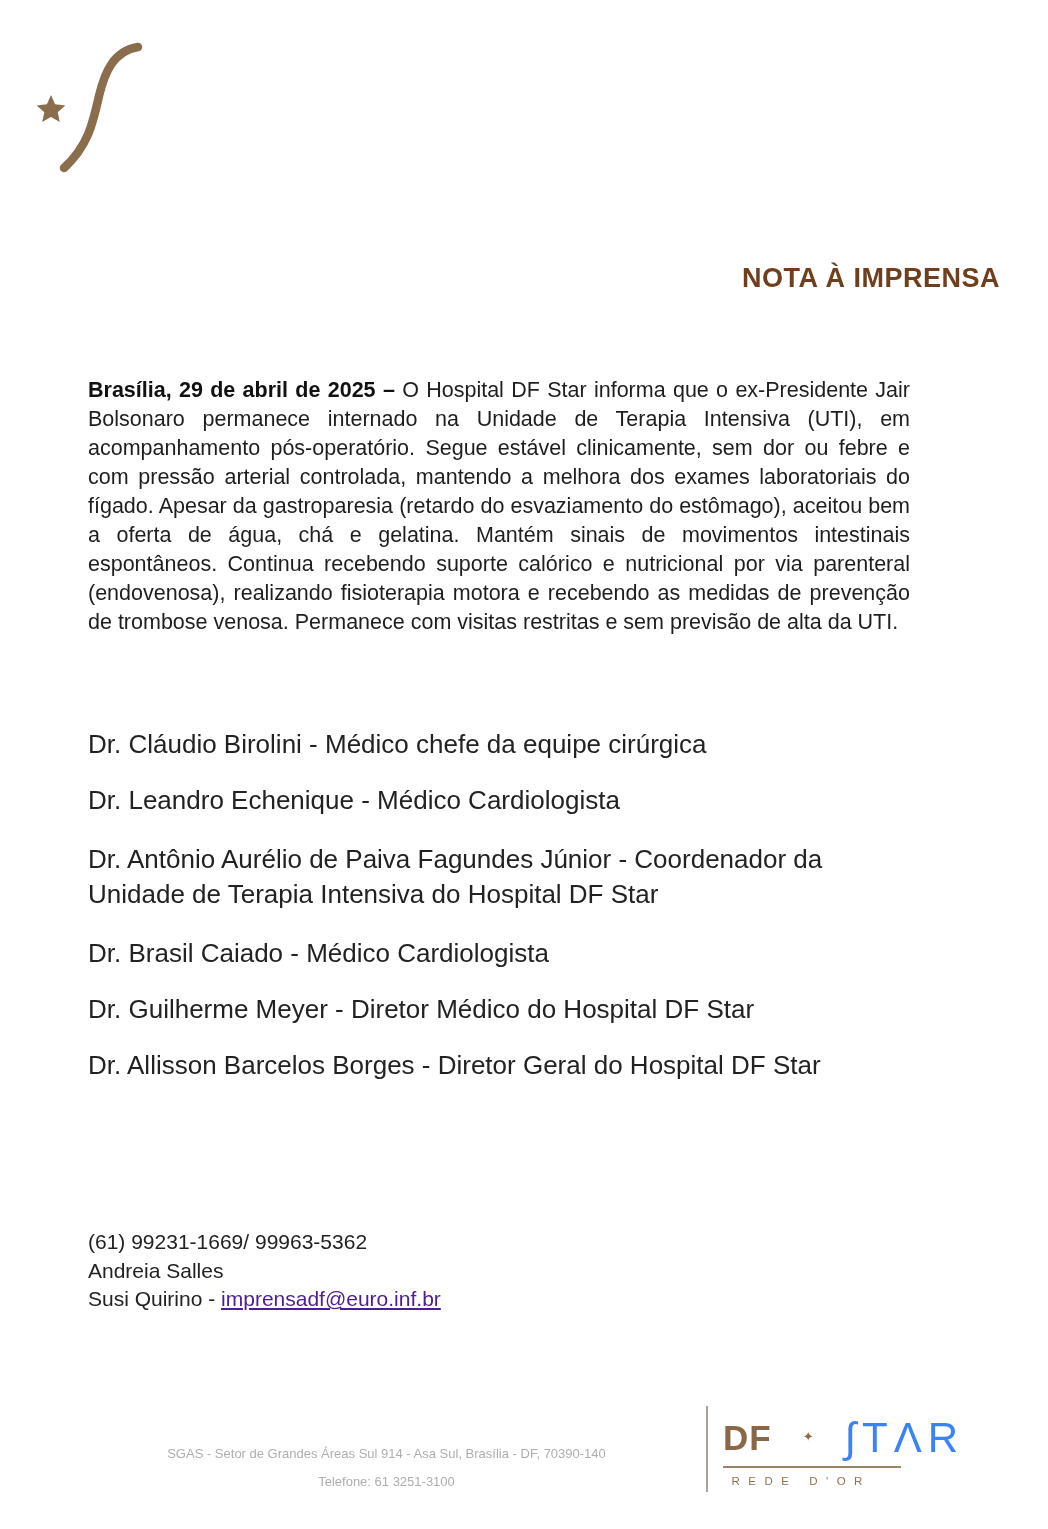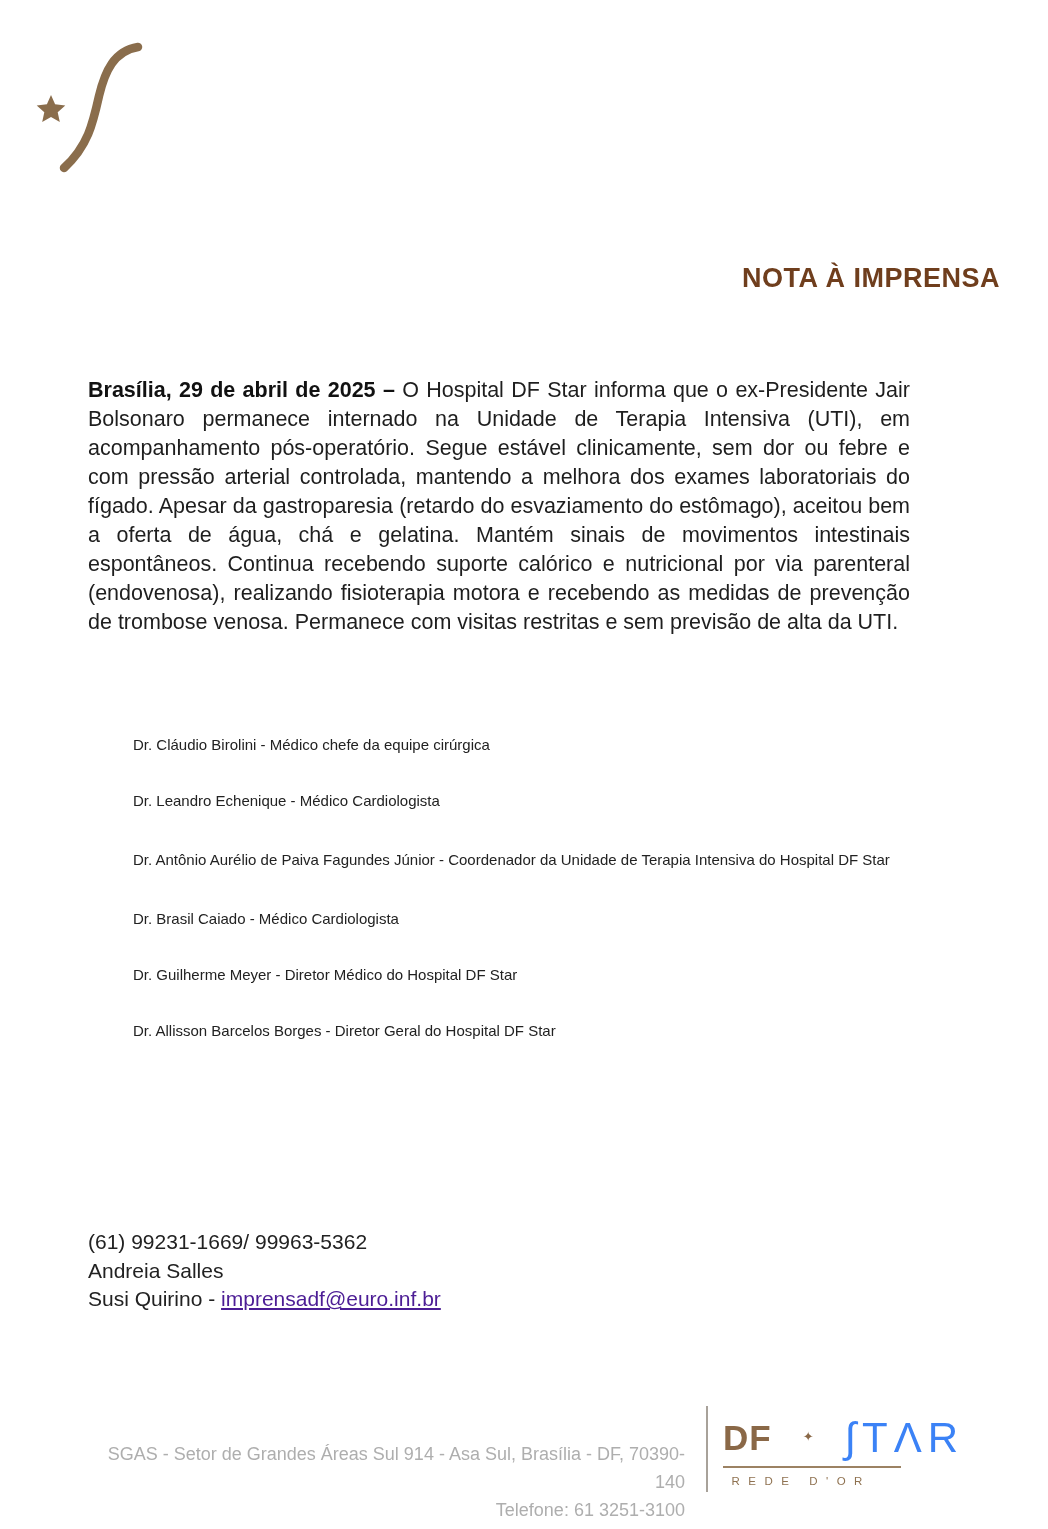--- a/index.html
+++ b/index.html
@@ -24,32 +24,32 @@
   }
   
   .release-body {
     position:absolute; left:88px; top:376px; width:822px;
     font-size:21.5px; line-height:29px;
     text-align:justify;
     color:#1e1e1e;
   }
   .release-body strong { color:#111; }
   
-  .signatories { position:absolute; left:88px; top:730px; width:822px; font-size:15px; color:#222;margin-left:45px; }
+  .signatories { position:absolute; left:88px; top:730px; width:822px; font-size:26px; color:#222; }
   .signatory { line-height:29px; margin-bottom:27px; }
   .signatory.two-line { line-height:35px; }
   
   .contact { position:absolute; left:88px; top:1228px; width:600px; font-size:21px; line-height:28.5px; color:#222; }
   .contact .agency { font-weight:bold; }
   .contact a { color:#4c1d95; }
   
   .footer-address {
     position:absolute; left:88px; top:1440px; width:597px;
-    text-align:right;
-    font-size:18px; line-height:28px;
+    text-align:center;
+    font-size:13px; line-height:28px;
     color:#aeaeae;
   }
   .footer-divider {
     position:absolute; left:706px; top:1406px;
     width:2px; height:86px;
     background:#a8a29a;
   }
   .footer-logo { position:absolute; left:723px; top:1414px; width:178px; }
   .footer-logo .logo-row { display:flex; align-items:center; white-space:nowrap;gap:29px; }
   .footer-logo .logo-df {

